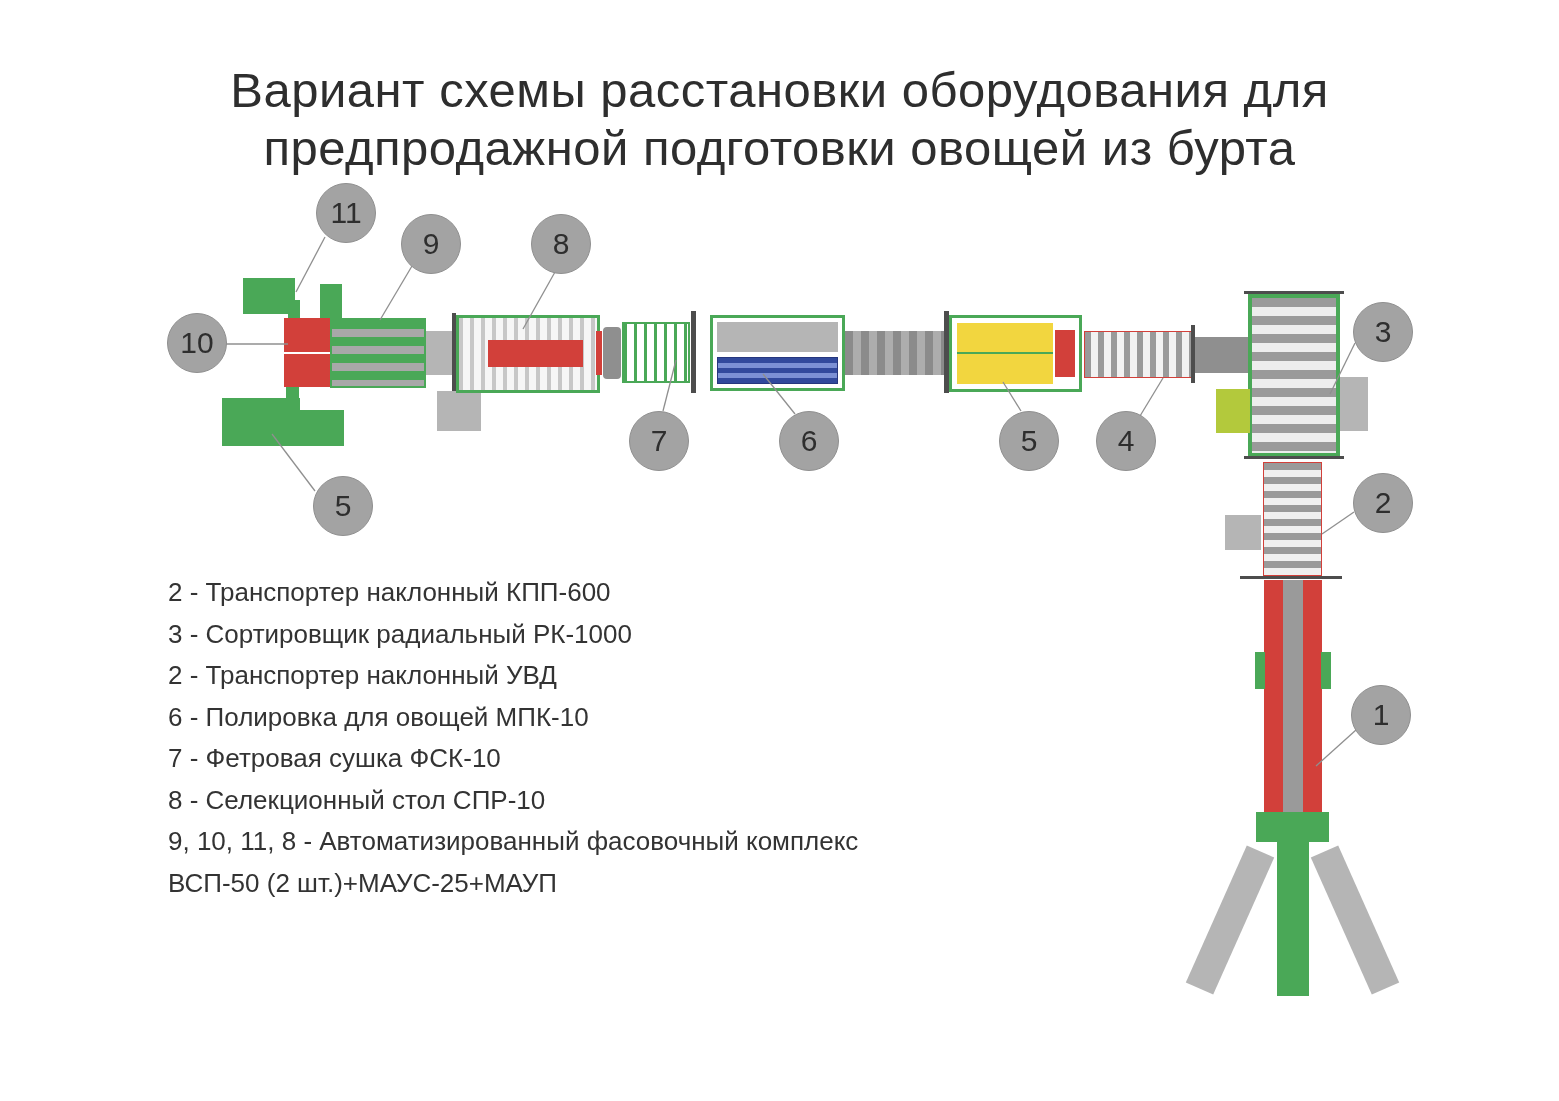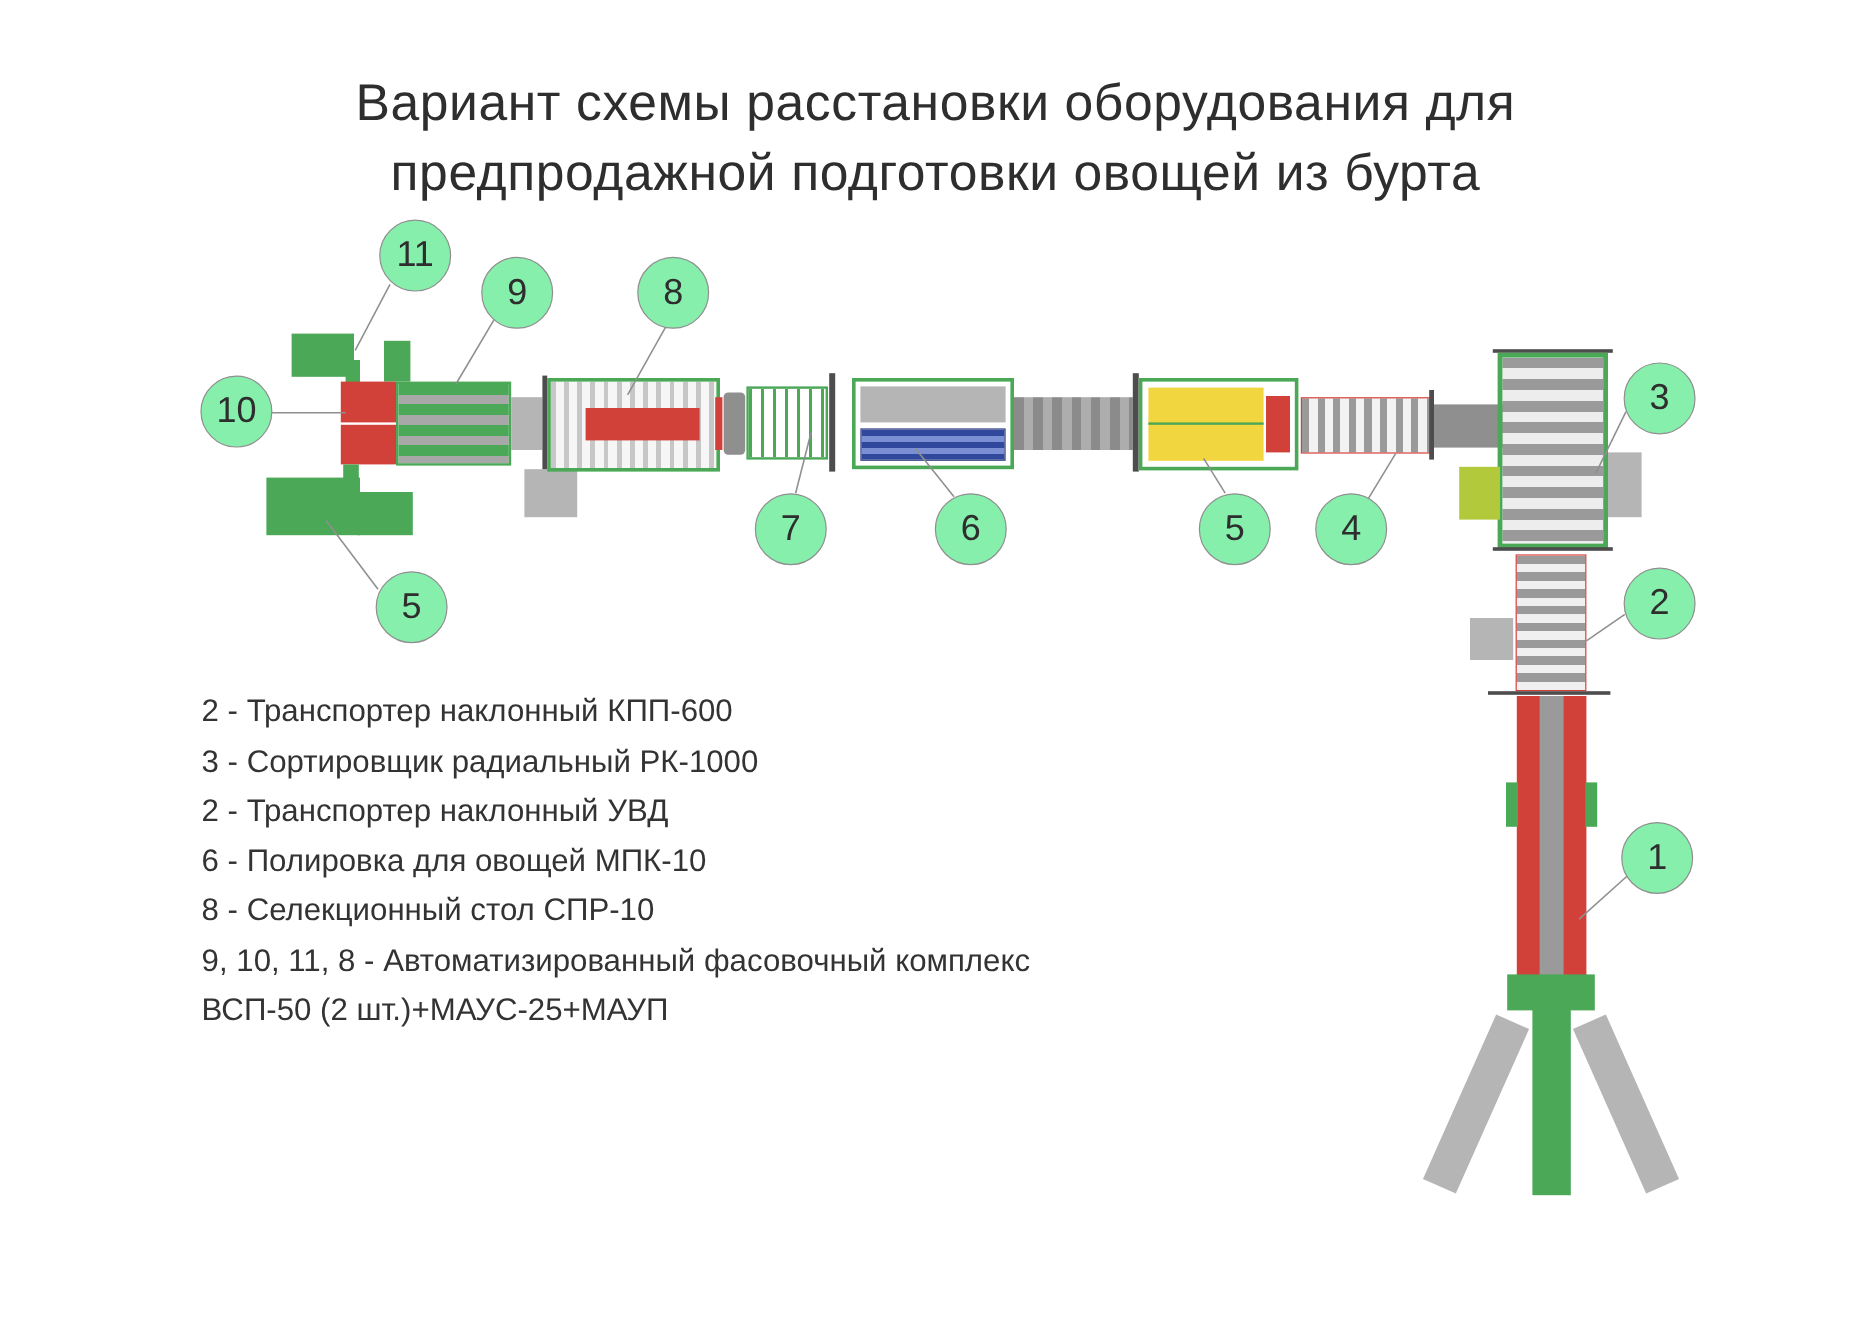--- a/index.html
+++ b/index.html
@@ -12,34 +12,34 @@
     overflow: hidden;
     color: var(--text, #2e2e2e);
   }
   .abs { position: absolute; }
 
   
   .title-line {
     position: absolute;
     left: 0; width: 100%;
     text-align: center;
-    font-size: 43px;
+    font-size: 49px;
     color: var(--text, #2e2e2e);
     letter-spacing: 0.5px;
   }
   .title-1 { top: 62px; }
   .title-2 { top: 120px; }
 
   
   .callout {
     position: absolute;
     width: 58px; height: 58px;
     border-radius: 50%;
     border: 1.6px solid #8f8f8f;
-    background: #86efac;
+    background: #a3a3a3;
     display: flex; align-items: center; justify-content: center;
     font-size: 30px;
     color: var(--text, #2e2e2e);
     z-index: 5;
   }
 
   
   .legend {
     position: absolute;
     left: 168px; top: 572px;
@@ -188,18 +188,19 @@
   <div class="callout" style="left:1353px; top:302px;">3</div>
   <div class="callout" style="left:1353px; top:473px;">2</div>
   <div class="callout" style="left:1351px; top:685px;">1</div>
   <div class="callout" style="left:313px;  top:476px;">5</div>
 
   <div class="legend">
     <div class="legend-item">2 - Транспортер наклонный КПП-600</div>
     <div class="legend-item">3 - Сортировщик радиальный РК-1000</div>
     <div class="legend-item">2 - Транспортер наклонный УВД</div>
     <div class="legend-item">6 - Полировка для овощей МПК-10</div>
+    <div class="legend-item">7 - Фетровая сушка ФСК-10</div>
     <div class="legend-item">8 - Селекционный стол СПР-10</div>
     <div class="legend-item">9, 10, 11, 8 - Автоматизированный фасовочный комплекс</div>
     <div class="legend-item">ВСП-50 (2 шт.)+МАУС-25+МАУП</div>
   </div>
 
 </div>
 
 </body></html>

